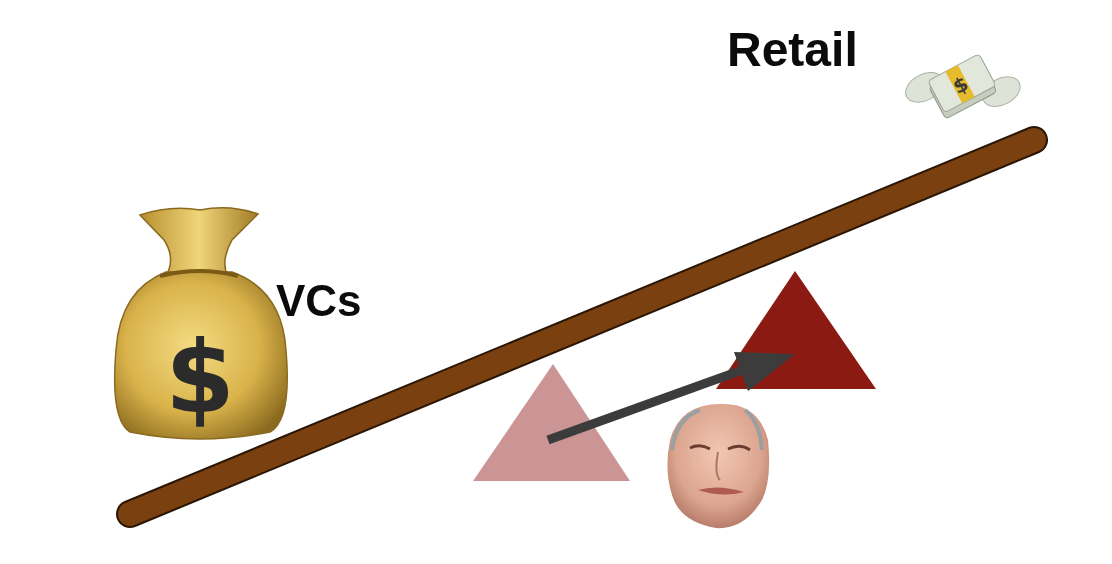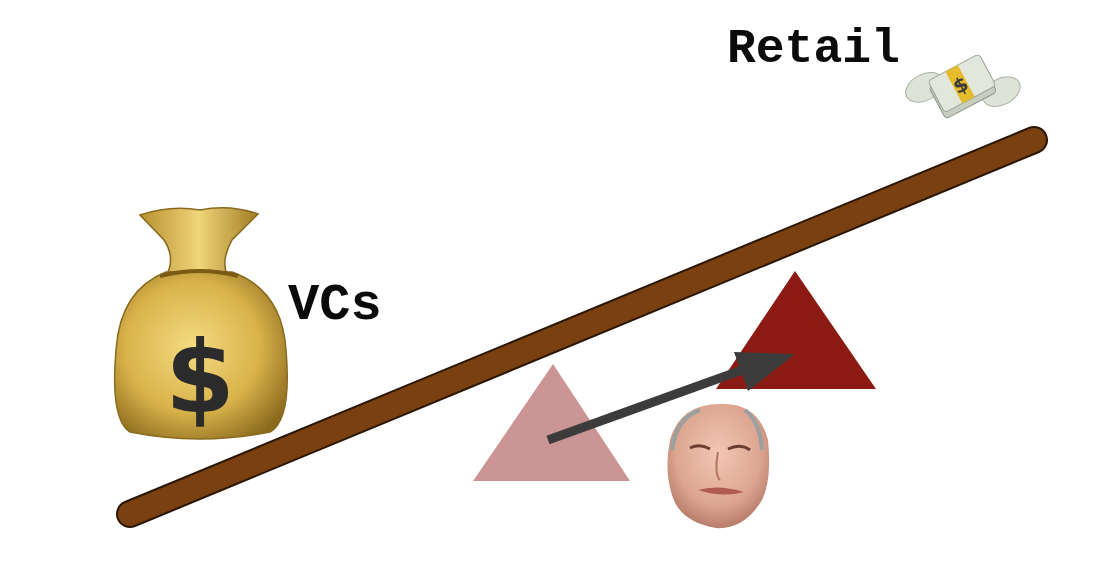--- a/index.html
+++ b/index.html
@@ -1,21 +1,21 @@
 <!DOCTYPE html>
 <html><head>
 <meta charset="utf-8">
 <style>
   html, body { margin: 0; padding: 0; background: #ffffff; }
   body { width: 1112px; height: 564px; position: relative; overflow: hidden;
          font-family: "DejaVu Sans", sans-serif; }
   .label { position: absolute; font-weight: bold; color: #0b0b0b;
-           font-family: Liberation Mono, monospace; letter-spacing: 0px; }
+           font-family: Liberation Sans, sans-serif; letter-spacing: 0px; }
   #label-retail { left: 727px; top: 22px; font-size: 48px; }
-  #label-vcs { left: 288px; top: 276px; font-size: 52px; }
+  #label-vcs { left: 276px; top: 276px; font-size: 44px; }
   svg#scene { position: absolute; left: 0; top: 0; }
 </style>
 </head>
 <body>
 
 <svg id="scene" width="1112" height="564" viewBox="0 0 1112 564" xmlns="http://www.w3.org/2000/svg">
 
   <g>
     <line x1="130" y1="514" x2="1034" y2="140" stroke="#2a1605" stroke-width="28" stroke-linecap="round"></line>
     <line x1="130" y1="514" x2="1034" y2="140" stroke="#7a4010" stroke-width="24" stroke-linecap="round"></line>

